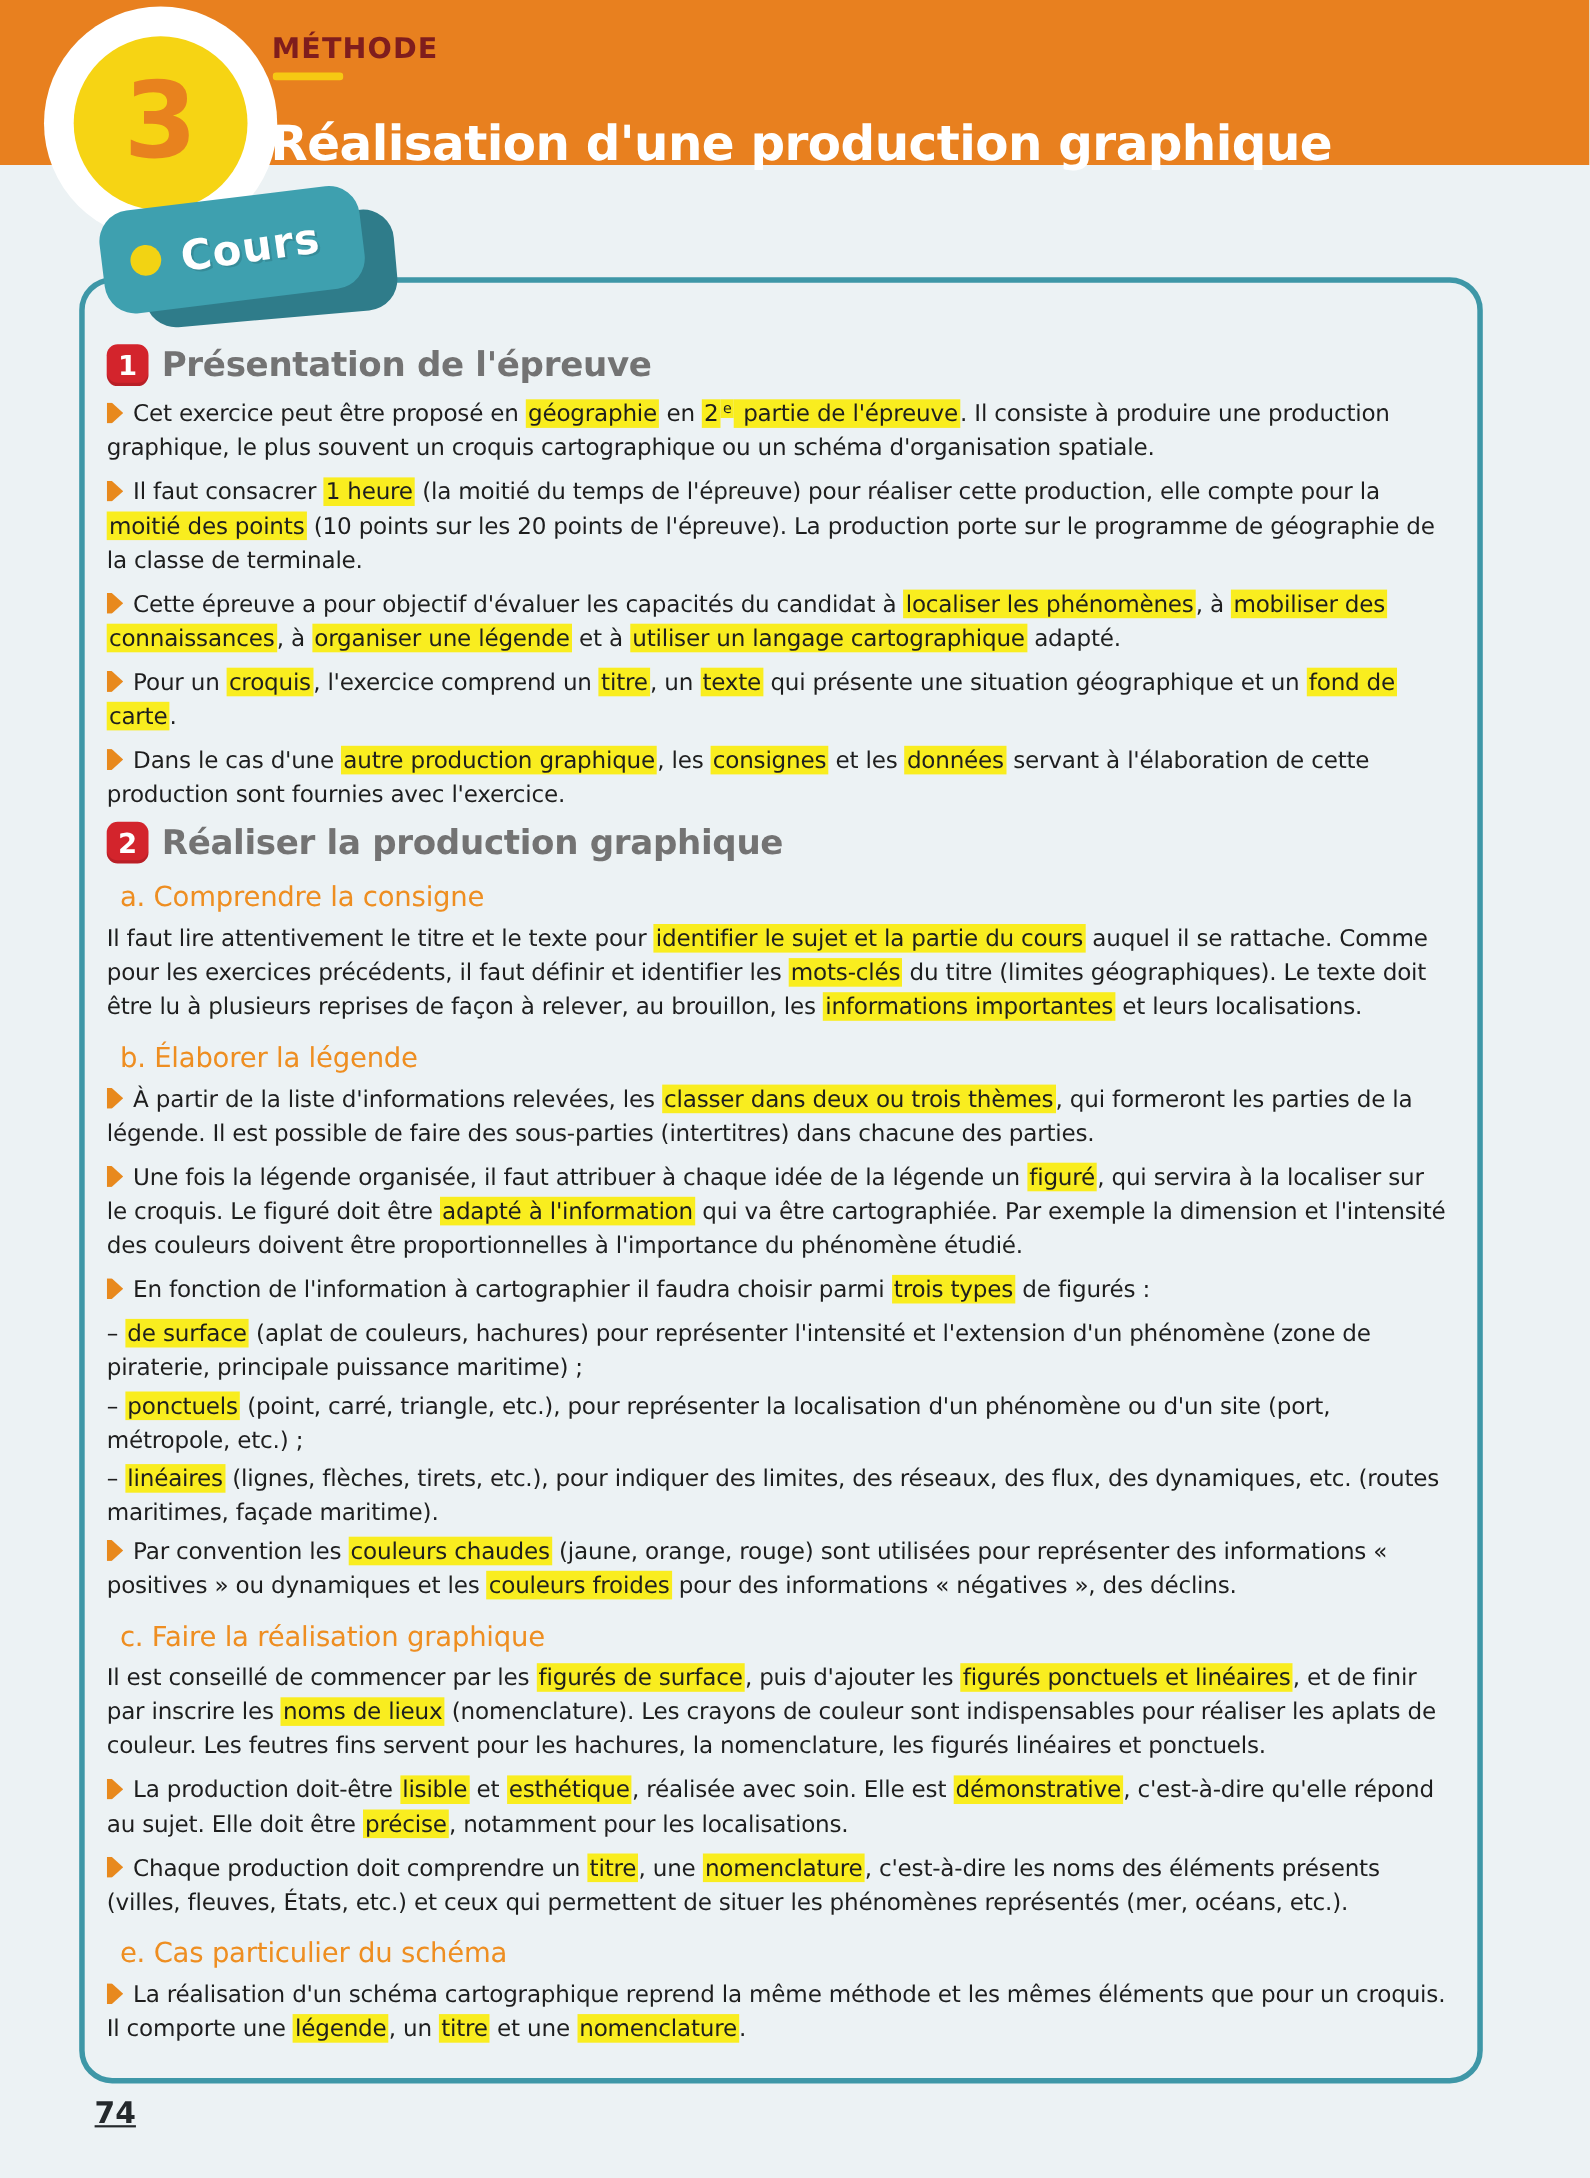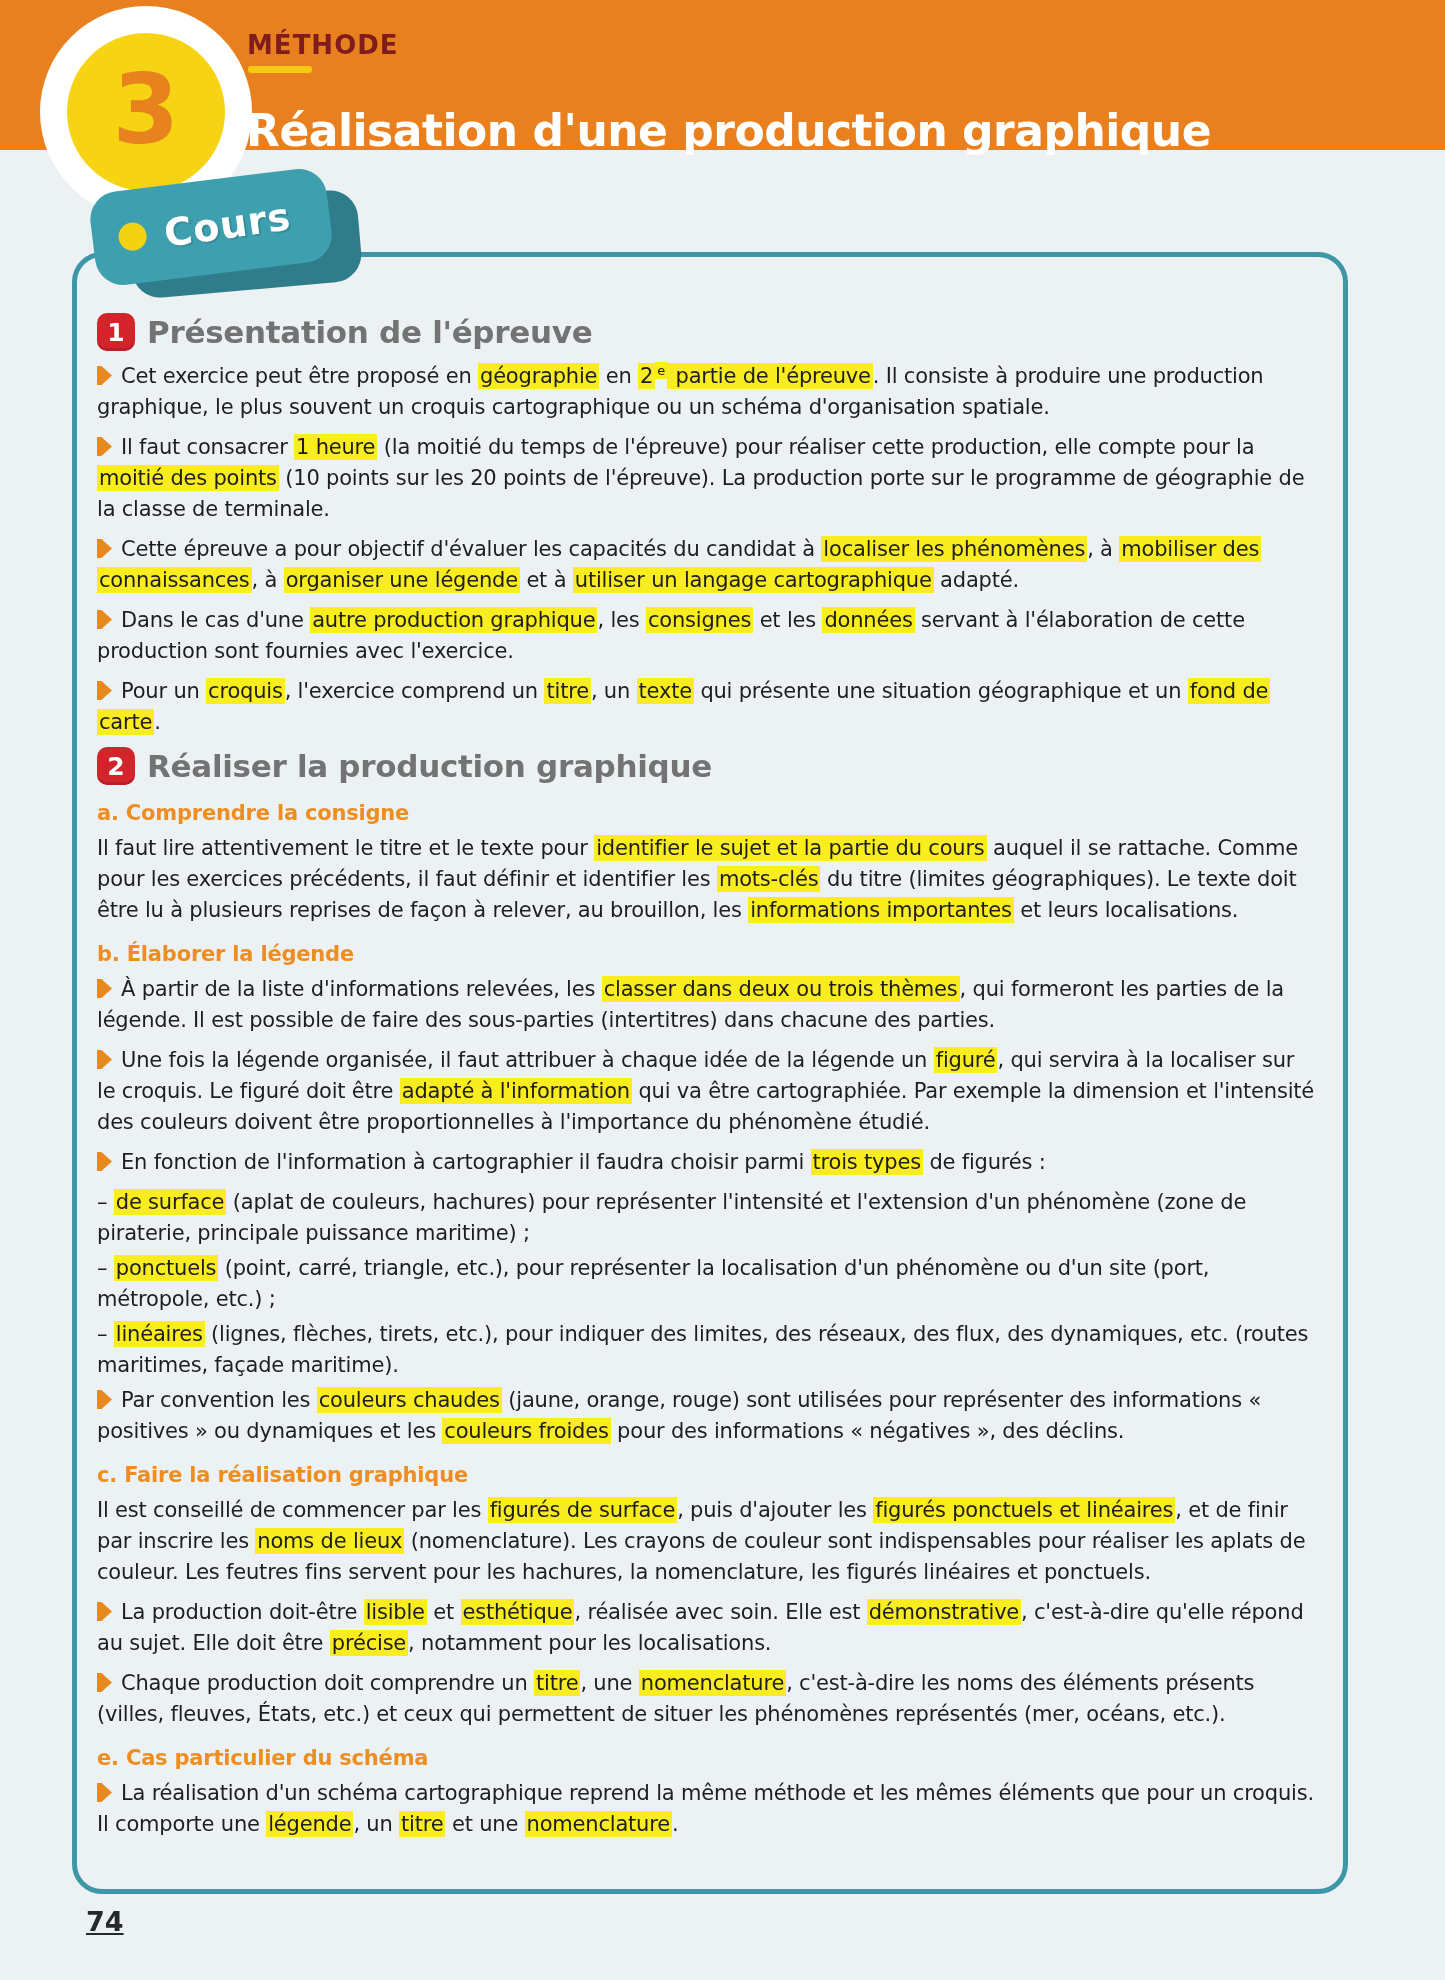--- a/index.html
+++ b/index.html
@@ -63,21 +63,21 @@
   .num-badge{
     width:38px;height:38px;border-radius:10px;background:#D3242C;
     box-shadow:inset 0 -3px 0 rgba(0,0,0,0.12);
     color:#ffffff;font-weight:bold;font-size:25px;
     display:flex;align-items:center;justify-content:center;flex:0 0 auto;
   }
   .section-title{
     margin:0;color:#737373;font-size:31px;font-weight:bold;letter-spacing:-0.3px;text-align:center;
   }
   .subheading{
-    margin:16px 0 8px 0;color:#EE8E21;font-size:21px;font-weight:bold;letter-spacing:-0.2px;
+    margin:16px 0 8px 12px;color:#EE8E21;font-size:25px;font-weight:normal;letter-spacing:-0.2px;
   }
   .para{
     margin:0 0 9px 0;font-size:21px;line-height:31px;color:#1e1e1e;letter-spacing:-0.2px;
   }
   .para.dash{margin-bottom:4px;}
   .arrow{
     display:inline-block;width:15px;height:19px;background:#E8891D;
     clip-path:polygon(0 0,30% 0,100% 50%,30% 100%,0 100%);
     margin-right:9px;vertical-align:-2px;
   }
@@ -105,22 +105,22 @@
 
 <main class="course-box" id="course-box">
     <section class="section">
       <div class="section-header">
         <span class="num-badge">1</span>
         <h2 class="section-title">Présentation de l'épreuve</h2>
       </div>
       <p class="para"><span class="arrow"></span><span>Cet exercice peut être proposé en </span><span class="hl">géographie</span><span> en </span><span class="hl">2</span><sup class="hl">e</sup><span class="hl"> partie de l'épreuve</span><span>. Il consiste à produire une production graphique, le plus souvent un croquis cartographique ou un schéma d'organisation spatiale.</span></p>
       <p class="para"><span class="arrow"></span><span>Il faut consacrer </span><span class="hl">1 heure</span><span> (la moitié du temps de l'épreuve) pour réaliser cette production, elle compte pour la </span><span class="hl">moitié des points</span><span> (10 points sur les 20 points de l'épreuve). La production porte sur le programme de géographie de la classe de terminale.</span></p>
       <p class="para"><span class="arrow"></span><span>Cette épreuve a pour objectif d'évaluer les capacités du candidat à </span><span class="hl">localiser les phénomènes</span><span>, à </span><span class="hl">mobiliser des connaissances</span><span>, à </span><span class="hl">organiser une légende</span><span> et à </span><span class="hl">utiliser un langage cartographique</span><span> adapté.</span></p>
+      <p class="para"><span class="arrow"></span><span>Pour un </span><span class="hl">croquis</span><span>, l'exercice comprend un </span><span class="hl">titre</span><span>, un </span><span class="hl">texte</span><span> qui présente une situation géographique et un </span><span class="hl">fond de carte</span><span>.</span></p>
       <p class="para"><span class="arrow"></span><span>Dans le cas d'une </span><span class="hl">autre production graphique</span><span>, les </span><span class="hl">consignes</span><span> et les </span><span class="hl">données</span><span> servant à l'élaboration de cette production sont fournies avec l'exercice.</span></p>
-      <p class="para"><span class="arrow"></span><span>Pour un </span><span class="hl">croquis</span><span>, l'exercice comprend un </span><span class="hl">titre</span><span>, un </span><span class="hl">texte</span><span> qui présente une situation géographique et un </span><span class="hl">fond de carte</span><span>.</span></p>
     </section>
     <section class="section">
       <div class="section-header">
         <span class="num-badge">2</span>
         <h2 class="section-title">Réaliser la production graphique</h2>
       </div>
       <h3 class="subheading">a. Comprendre la consigne</h3>
       <p class="para"><span>Il faut lire attentivement le titre et le texte pour </span><span class="hl">identifier le sujet et la partie du cours</span><span> auquel il se rattache. Comme pour les exercices précédents, il faut définir et identifier les </span><span class="hl">mots-clés</span><span> du titre (limites géographiques). Le texte doit être lu à plusieurs reprises de façon à relever, au brouillon, les </span><span class="hl">informations importantes</span><span> et leurs localisations.</span></p>
       <h3 class="subheading">b. Élaborer la légende</h3>
       <p class="para"><span class="arrow"></span><span>À partir de la liste d'informations relevées, les </span><span class="hl">classer dans deux ou trois thèmes</span><span>, qui formeront les parties de la légende. Il est possible de faire des sous-parties (intertitres) dans chacune des parties.</span></p>

